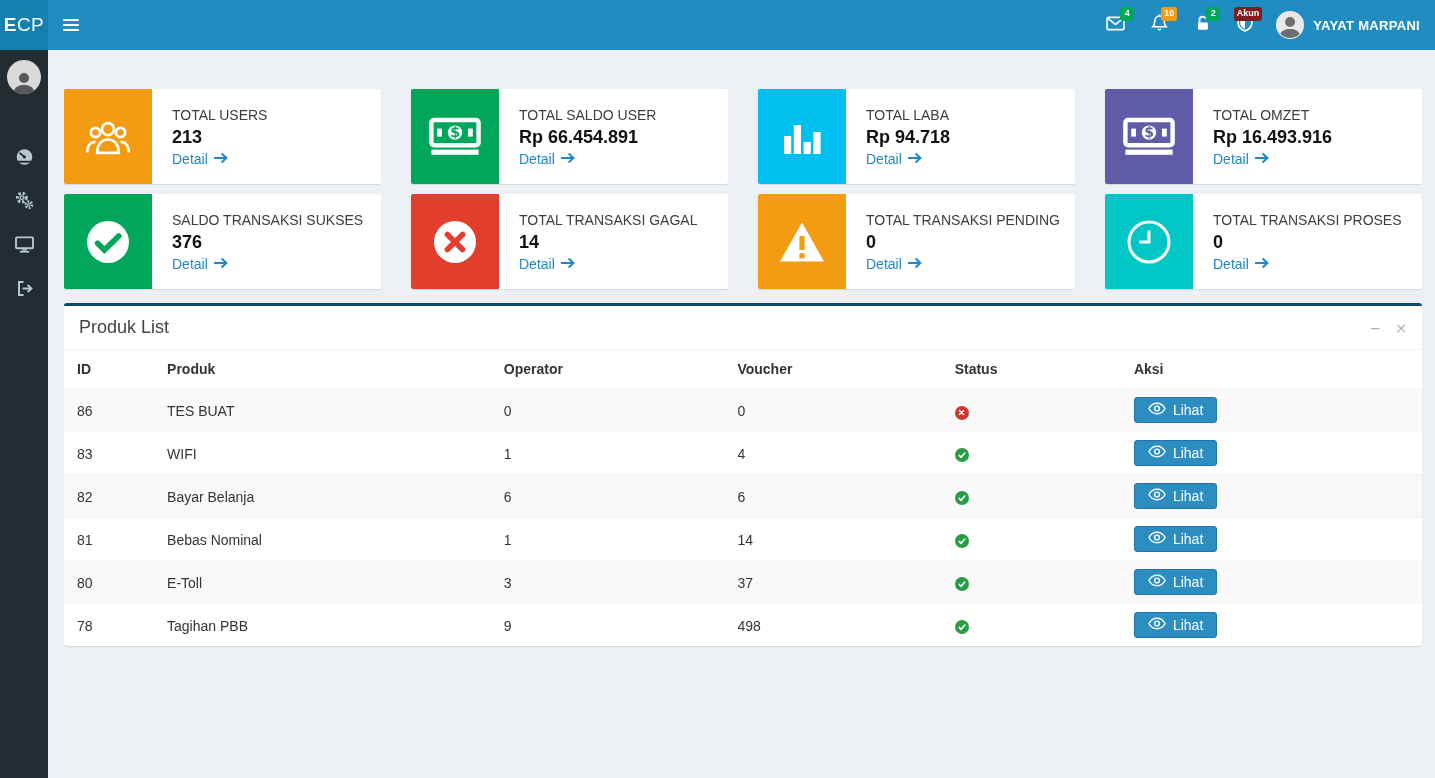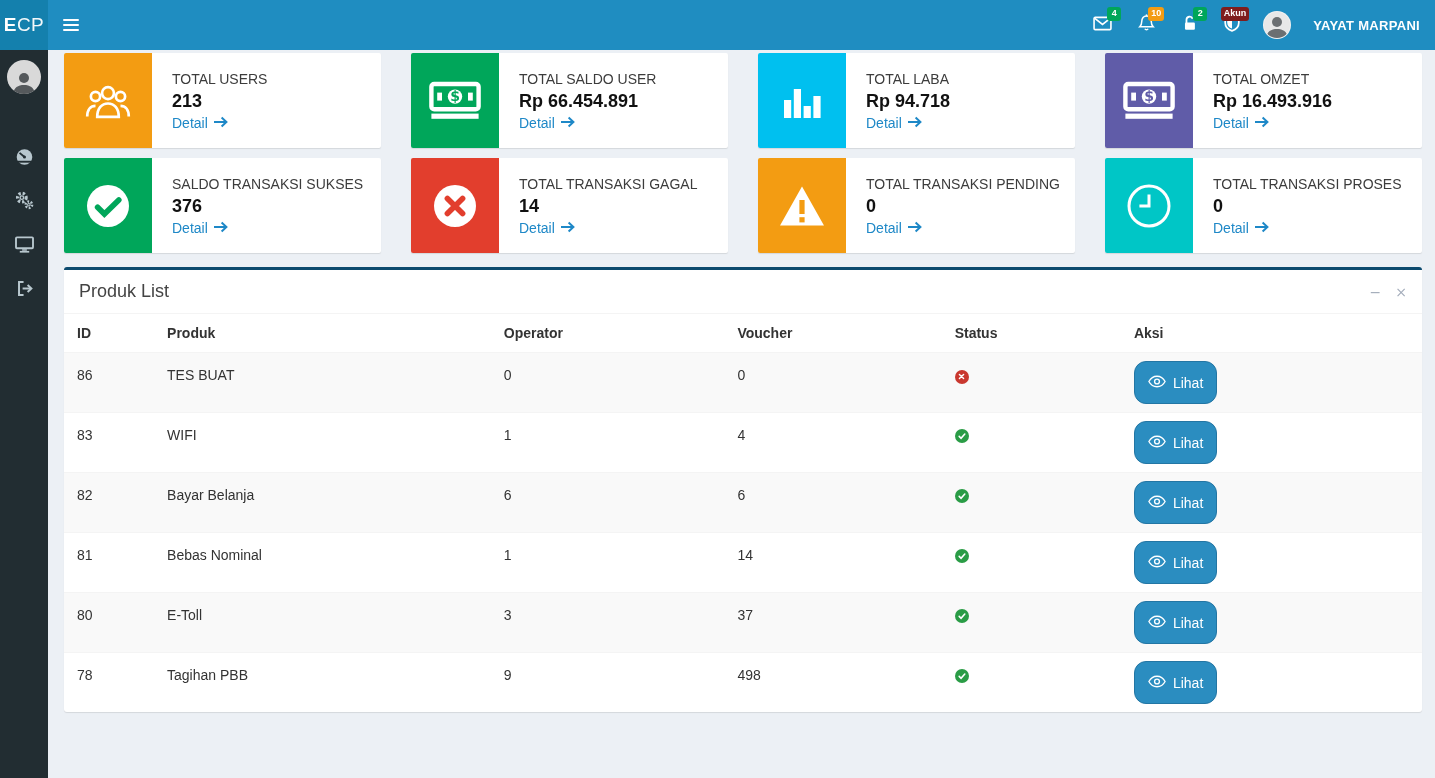--- a/index.html
+++ b/index.html
@@ -13,21 +13,21 @@
     justify-content:center; font-size:19px; letter-spacing:.5px; cursor:pointer; }
   .logo b { font-weight:bold; }
   .logo span { font-weight:normal; opacity:.95; }
   .hamburger { width:45px; display:flex; flex-direction:column; align-items:center;
     justify-content:center; gap:3px; cursor:pointer; }
   .hamburger i { display:block; width:16px; height:2px; background:#fff; border-radius:1px; }
   .nav-right { margin-left:auto; display:flex; align-items:stretch; }
   .nav-item { position:relative; padding:0 13px; display:flex; align-items:center; cursor:pointer; }
   .nav-badge { position:absolute; top:7px; right:4px; min-width:14px; text-align:center;
     font-size:9px; font-weight:bold; color:#fff; padding:2px 3px; border-radius:3px; line-height:1.1; }
-  .nav-user { display:flex; align-items:center; padding:0 15px 0 10px; cursor:pointer;gap:13px; }
+  .nav-user { display:flex; align-items:center; padding:0 15px 0 10px; cursor:pointer; }
   .avatar { width:28px; height:28px; border-radius:50%; background:#e8e8e8; overflow:hidden;
     display:flex; align-items:flex-end; justify-content:center; border:1px solid rgba(255,255,255,.4); }
   .nav-user .name { color:#fff; font-size:13px; font-weight:bold; margin-left:9px; letter-spacing:.3px; }
 
   
   .sidebar { position:fixed; top:50px; left:0; bottom:0; width:48px; background:#222d32; z-index:20; }
   .side-avatar { width:34px; height:34px; margin:10px auto 0; border-radius:50%; background:#d9d9d9;
     overflow:hidden; display:flex; align-items:flex-end; justify-content:center; }
   .side-menu { margin-top:42px; }
   .side-item { height:44px; display:flex; align-items:center; justify-content:center;
@@ -37,21 +37,21 @@
   .content { margin-left:48px; }
   .content-header { padding:12px 15px 12px 16px; display:flex; align-items:baseline; }
   .page-title { font-size:25px; font-weight:500; color:#333; }
   .page-version { font-size:15px; color:#999; margin-left:9px; }
   .breadcrumb { margin-left:auto; font-size:12px; color:#444; display:flex; align-items:center; gap:6px; }
   .breadcrumb .home { display:flex; align-items:center; gap:5px; cursor:pointer; color:#444; }
   .breadcrumb .sep { color:#bbb; }
   .breadcrumb .current { color:#999; }
 
   
-  .info-grid { display:grid; grid-template-columns:repeat(4,1fr); gap:10px 30px; padding:0 13px 0 16px; }
+  .info-grid { display:grid; grid-template-columns:repeat(4,1fr); gap:10px 30px; padding:0 13px 0 16px;margin-top:36px; }
   .info-box { background:#fff; border-radius:2px; box-shadow:0 1px 1px rgba(0,0,0,.1);
     display:flex; height:95px; }
   .info-icon { width:88px; flex:0 0 88px; border-radius:2px 0 0 2px; display:flex;
     align-items:center; justify-content:center; }
   .info-body { padding:10px 10px 10px 20px; display:flex; flex-direction:column; justify-content:center; }
   .info-label { font-size:14px; color:#3c3c3c; white-space:nowrap; }
   .info-value { font-size:18px; font-weight:bold; color:#111; margin:4px 0 3px; }
   .info-detail { font-size:14px; color:#1e88c7; display:flex; align-items:center; gap:5px;
     cursor:pointer; text-decoration:none; width:max-content; }
 
@@ -64,22 +64,22 @@
   .panel-tools span { cursor:pointer; font-family:"DejaVu Sans",sans-serif; }
   table { width:100%; border-collapse:collapse; font-size:14px; color:#333; table-layout:fixed; }
   th { text-align:left; font-weight:bold; padding:11px 8px; border-top:1px solid #f4f4f4;
     border-bottom:1px solid #f4f4f4; }
   th:first-child, td:first-child { padding-left:13px; }
   td { padding:14px 8px 10px; border-top:1px solid #f4f4f4; vertical-align:top; }
   tbody tr:nth-child(odd) { background:#f9f9f9; }
   td.action-cell { padding:8px; }
   .status-dot { width:14px; height:14px; border-radius:50%; display:inline-flex;
     align-items:center; justify-content:center; }
-  .btn-view { display:inline-flex; align-items:center; gap:7px; height:43px; padding:0 13px;
-    background:#2b8dc0; border:1px solid #2376a4; border-radius:12px; color:#fff;
+  .btn-view { display:inline-flex; align-items:center; gap:7px; height:26px; padding:0 13px;
+    background:#2b8dc0; border:1px solid #2376a4; border-radius:3px; color:#fff;
     font-size:14px; cursor:pointer; font-family:inherit; }
 </style>
 </head>
 <body>
 
 <div class="navbar">
   <div class="logo">
     <b>E</b>
       <span>CP</span>
   </div>

